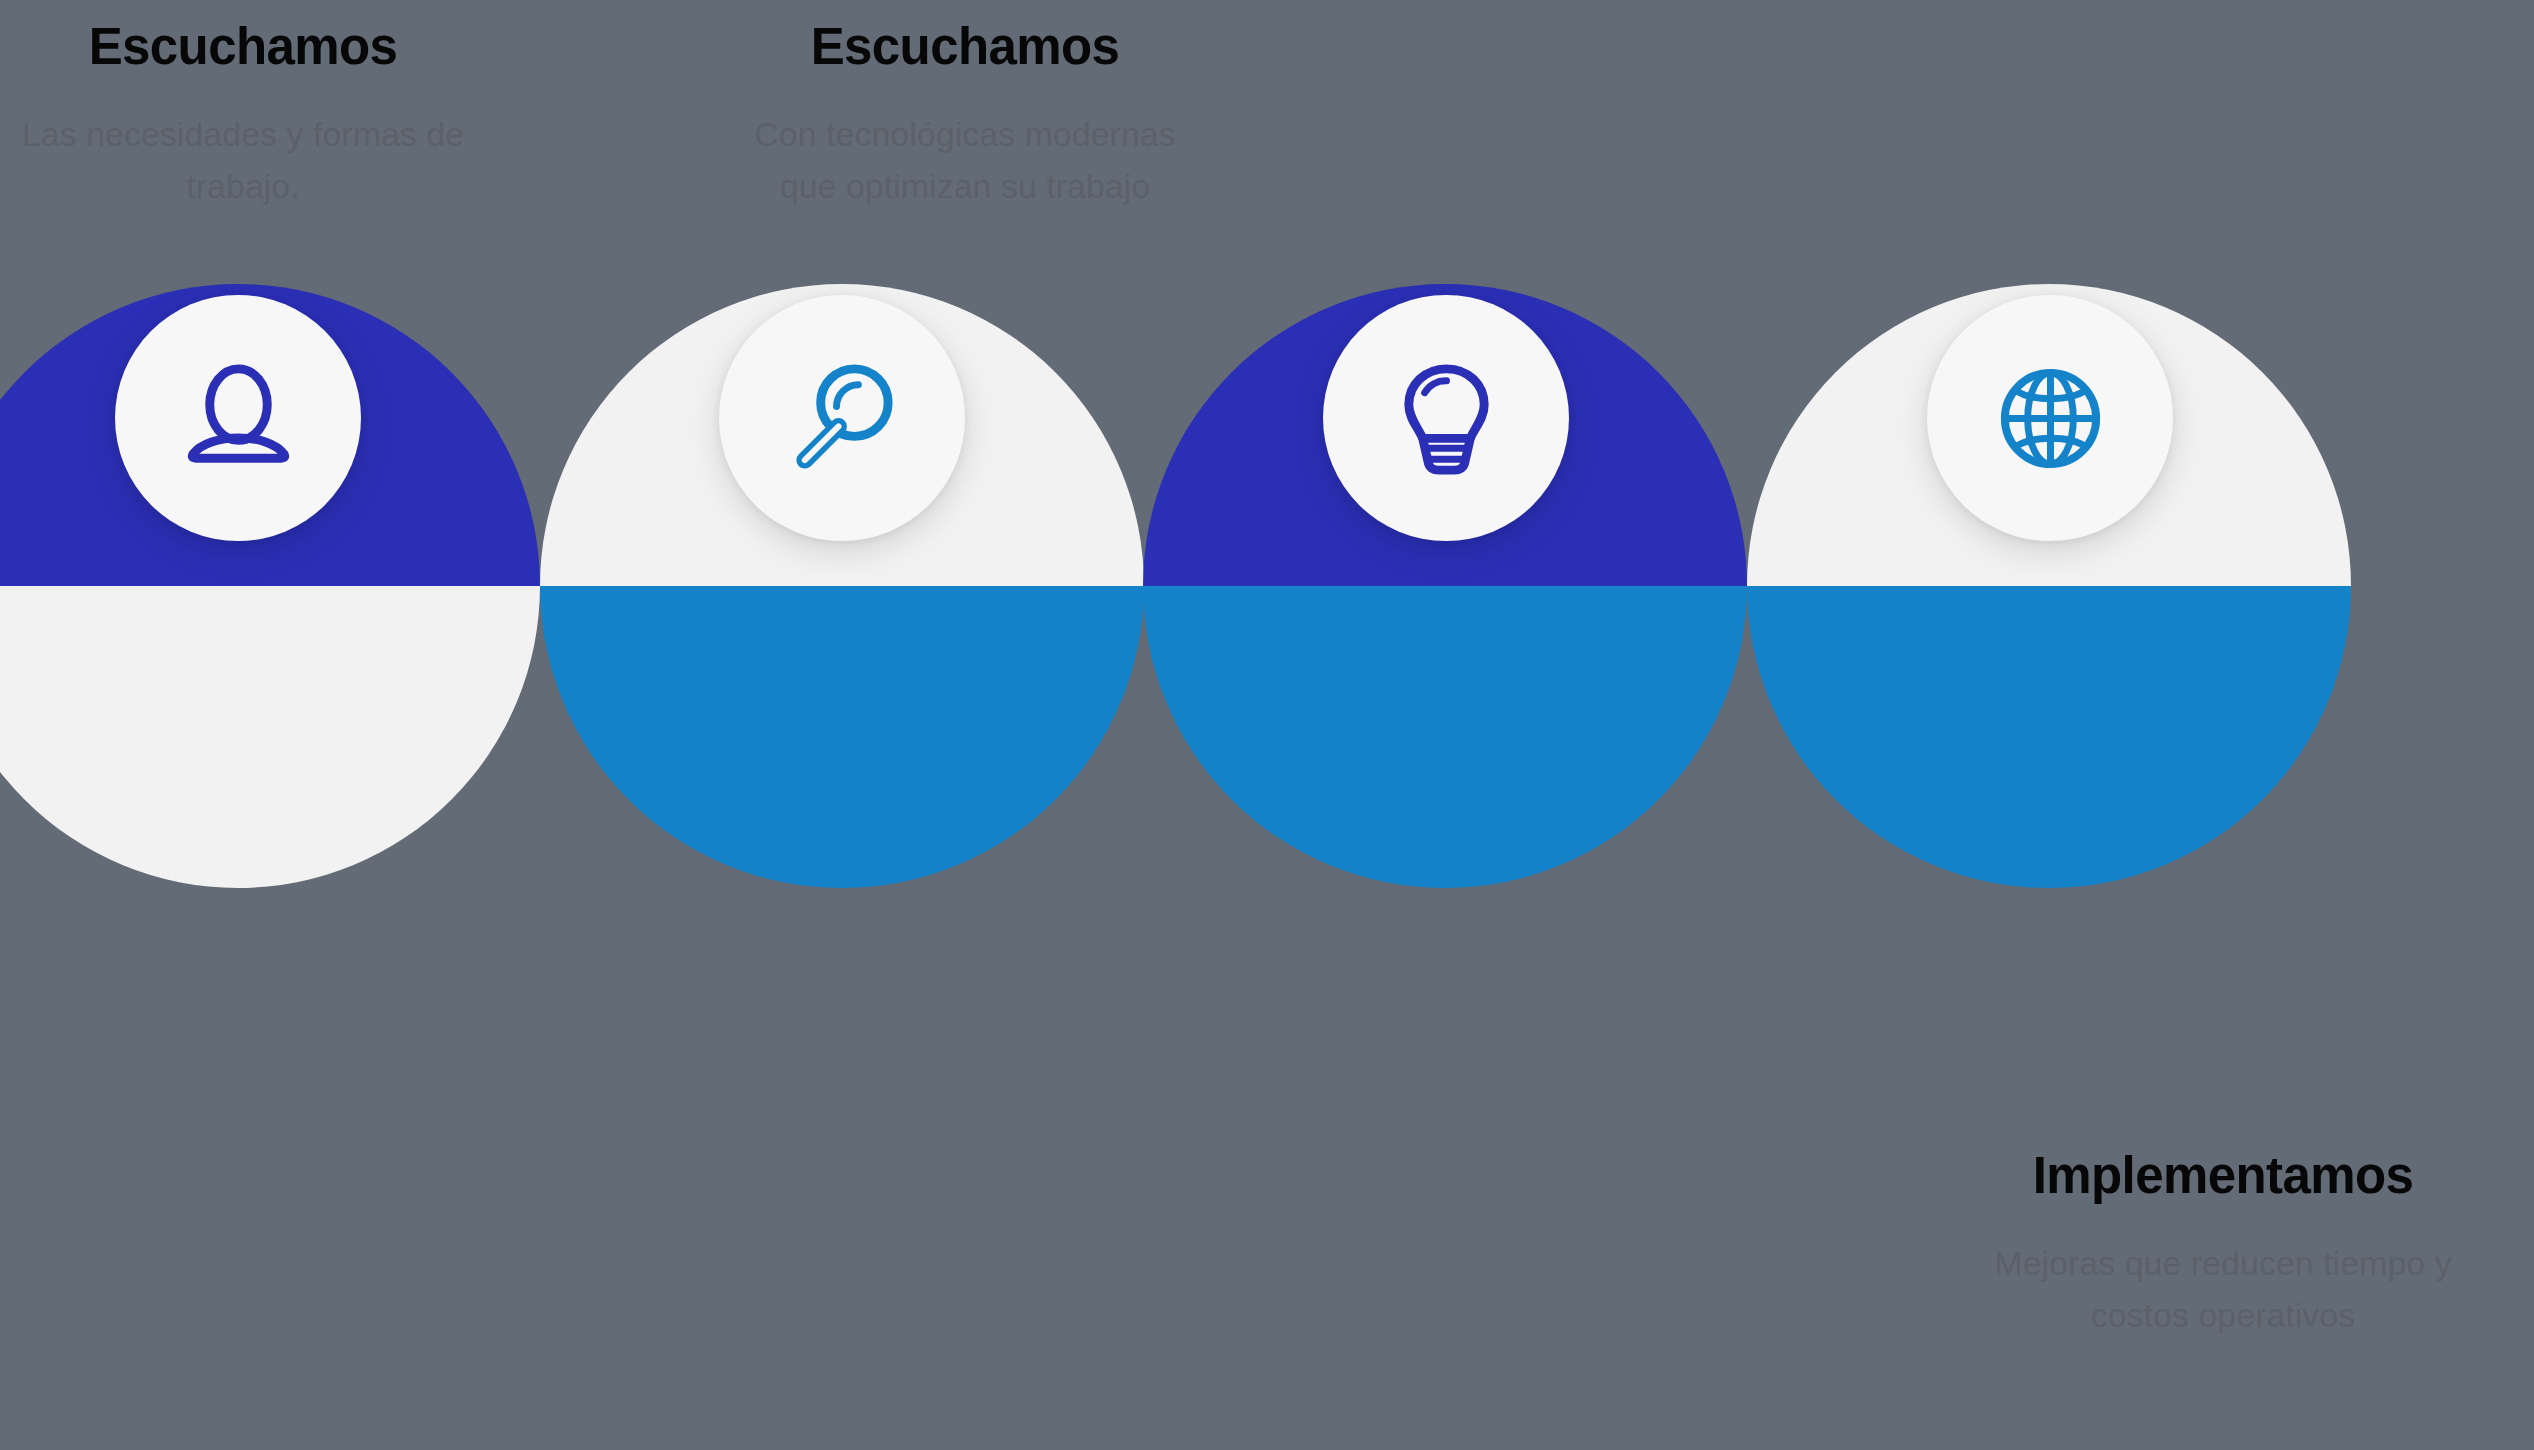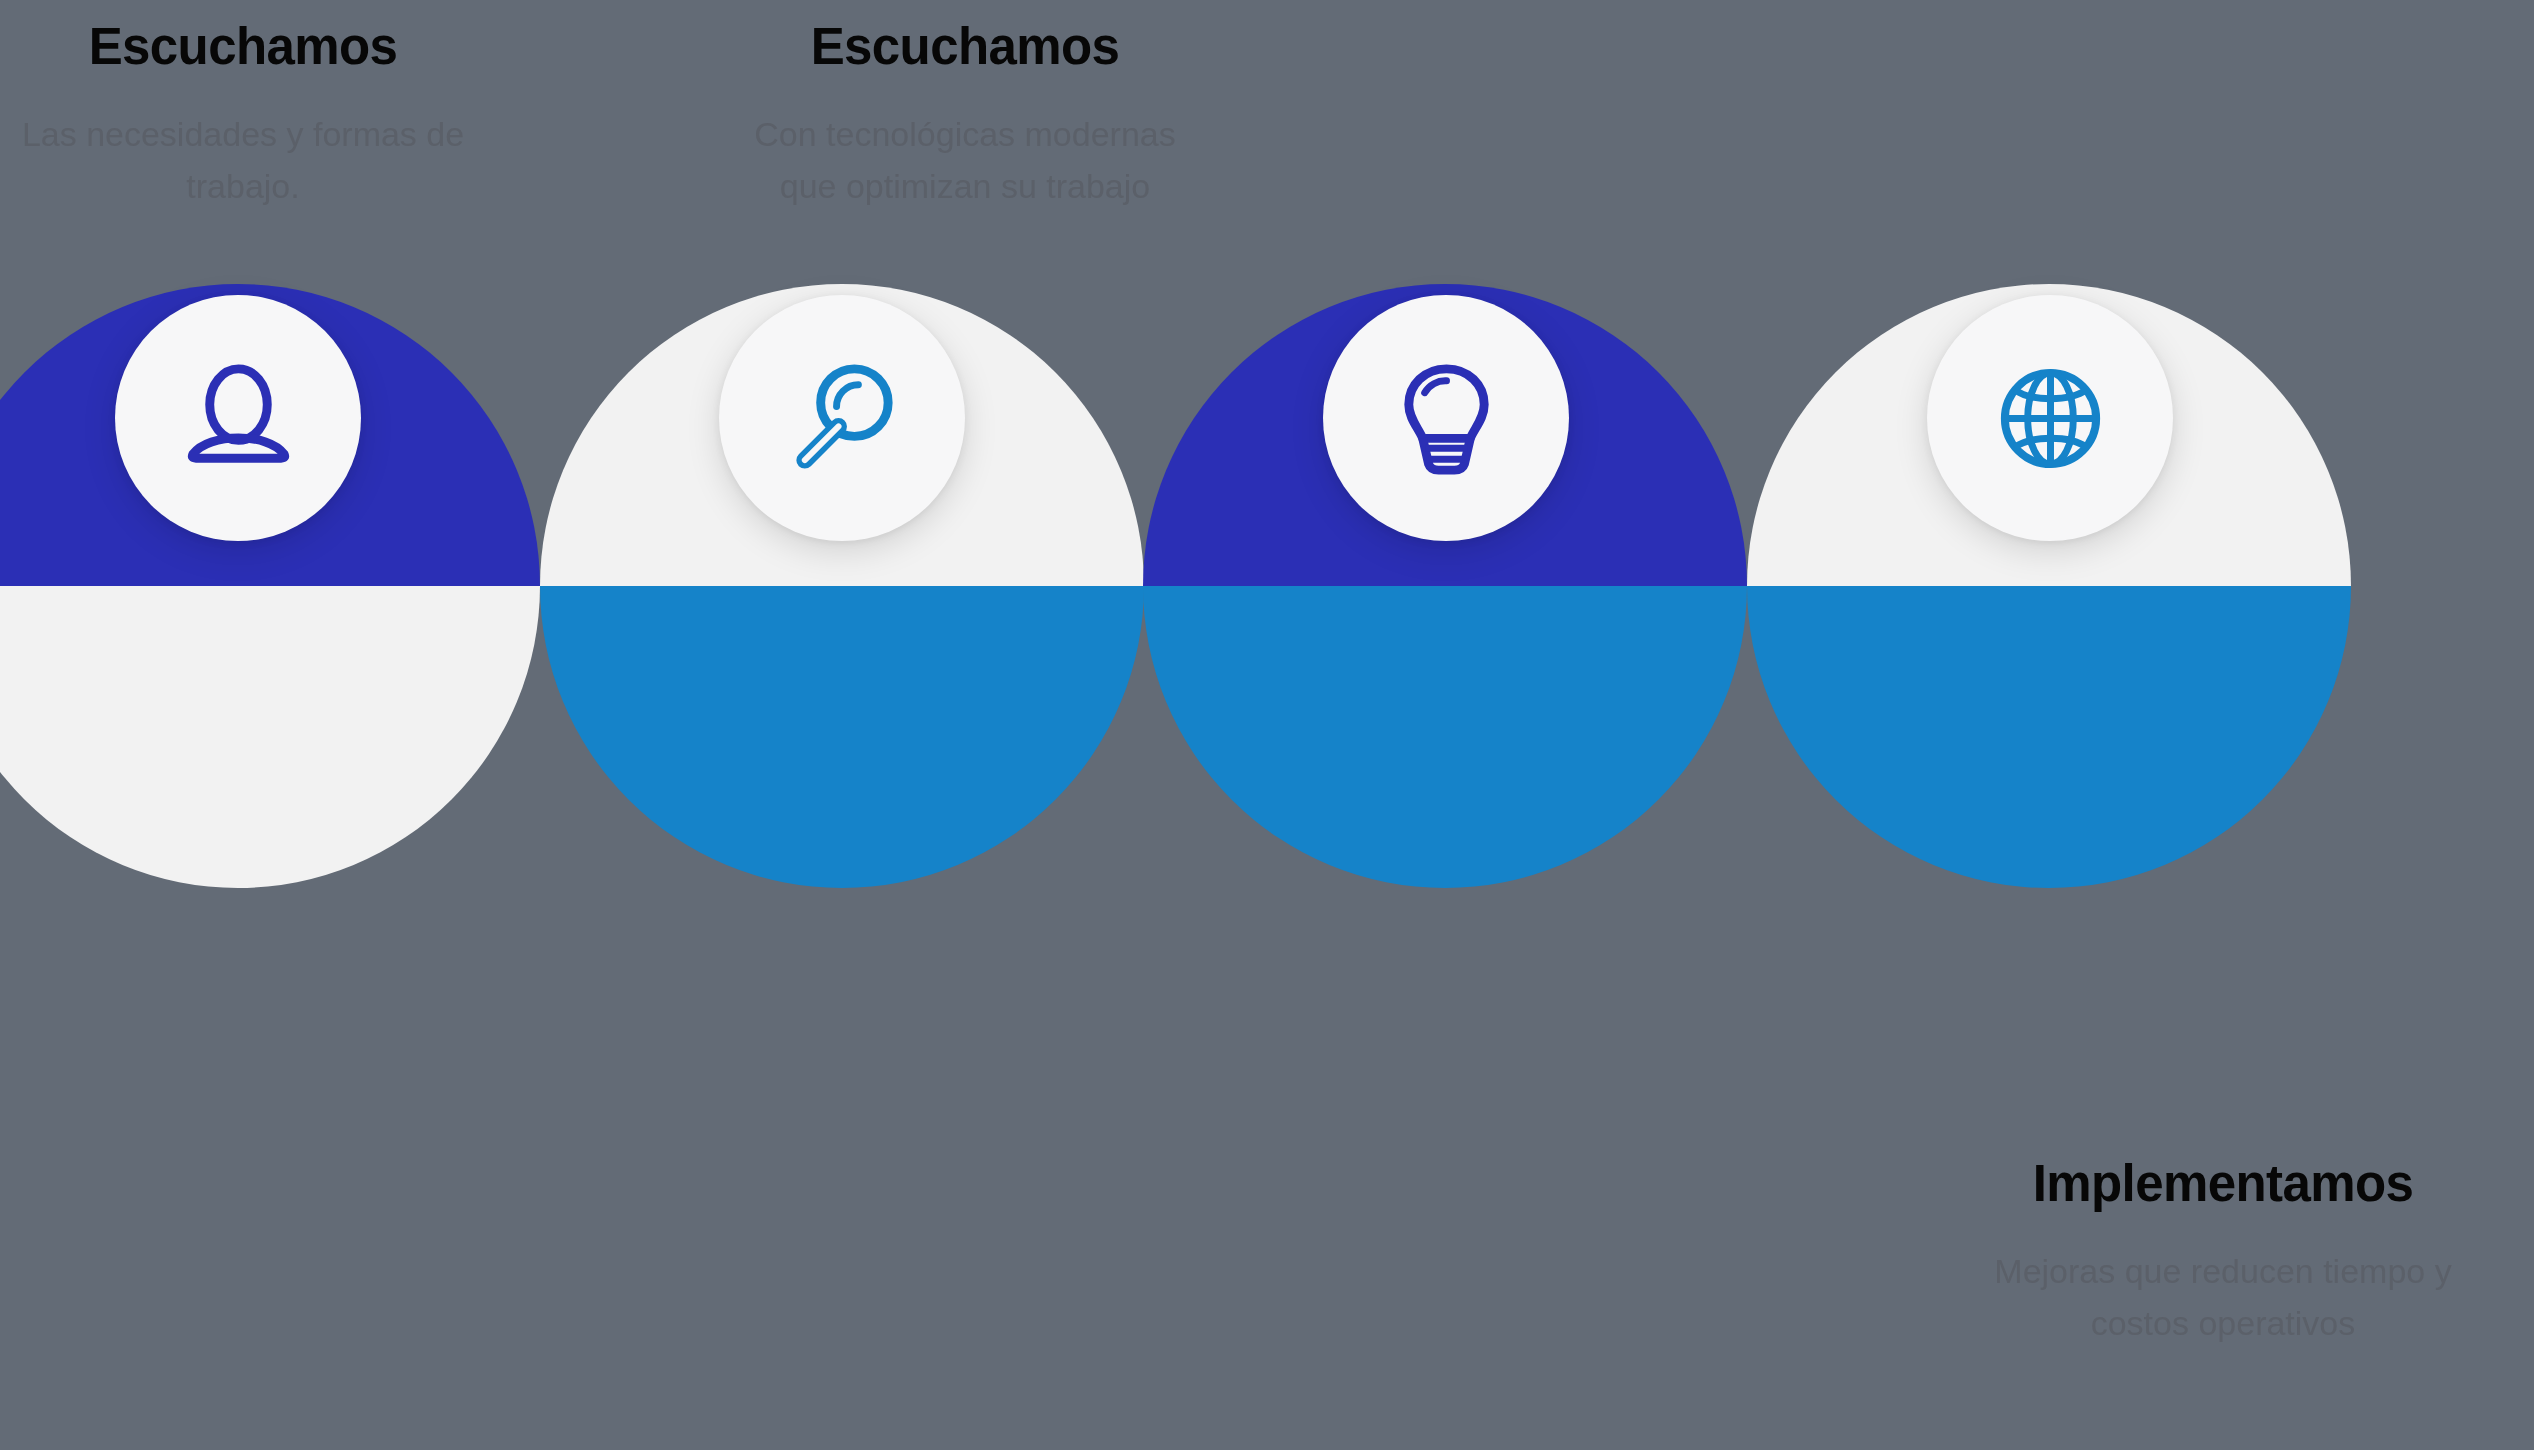--- a/index.html
+++ b/index.html
@@ -21,21 +21,21 @@
   }
   .caption .desc{
     font-size:34px;color:#5b6069;line-height:1.55;margin:0;
     font-weight:400;
   }
   .cap-top{top:8px;}
   .cap-bot{top:1137px;}
   .cap-1{left:-64px;}
   .cap-2{left:693px;}
   .cap-3{left:658px;}
-  .cap-4{left:1916px;margin-top:8px;}
+  .cap-4{left:1916px;}
 
   
   .ring{
     position:absolute;width:604px;height:604px;border-radius:50%;
     overflow:hidden;
   }
   .ring .half{position:absolute;left:0;width:604px;height:302px;}
   .ring .half.top{top:0;}
   .ring .half.bot{top:302px;}
 

